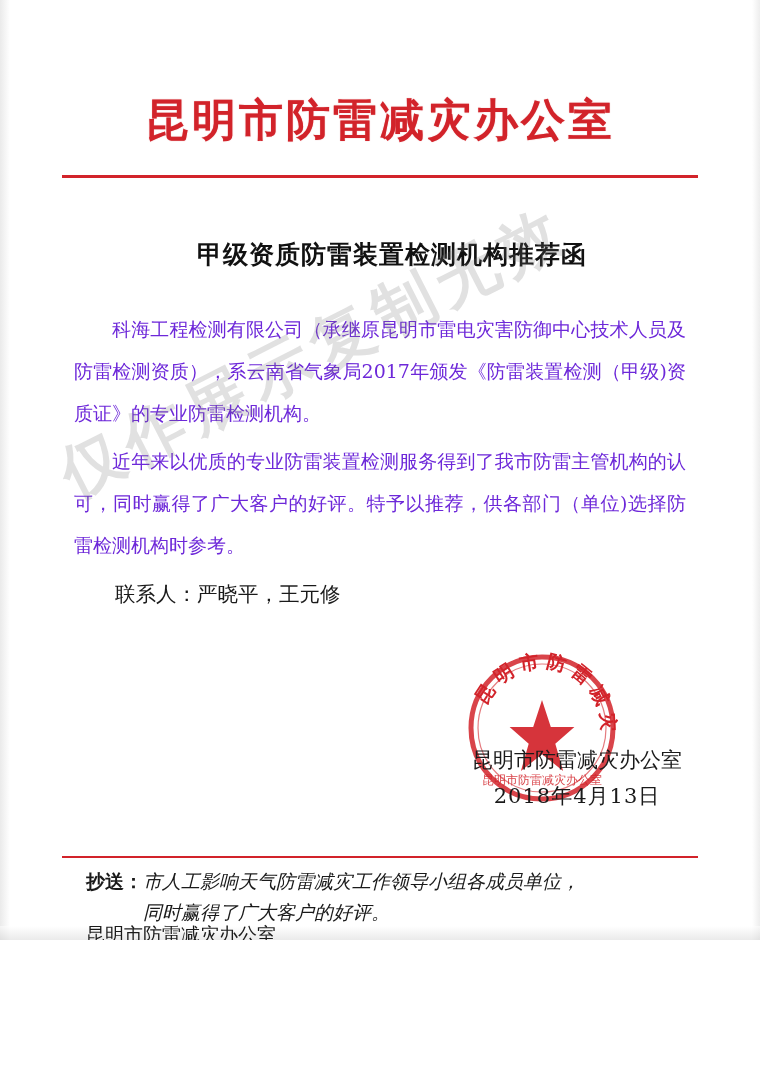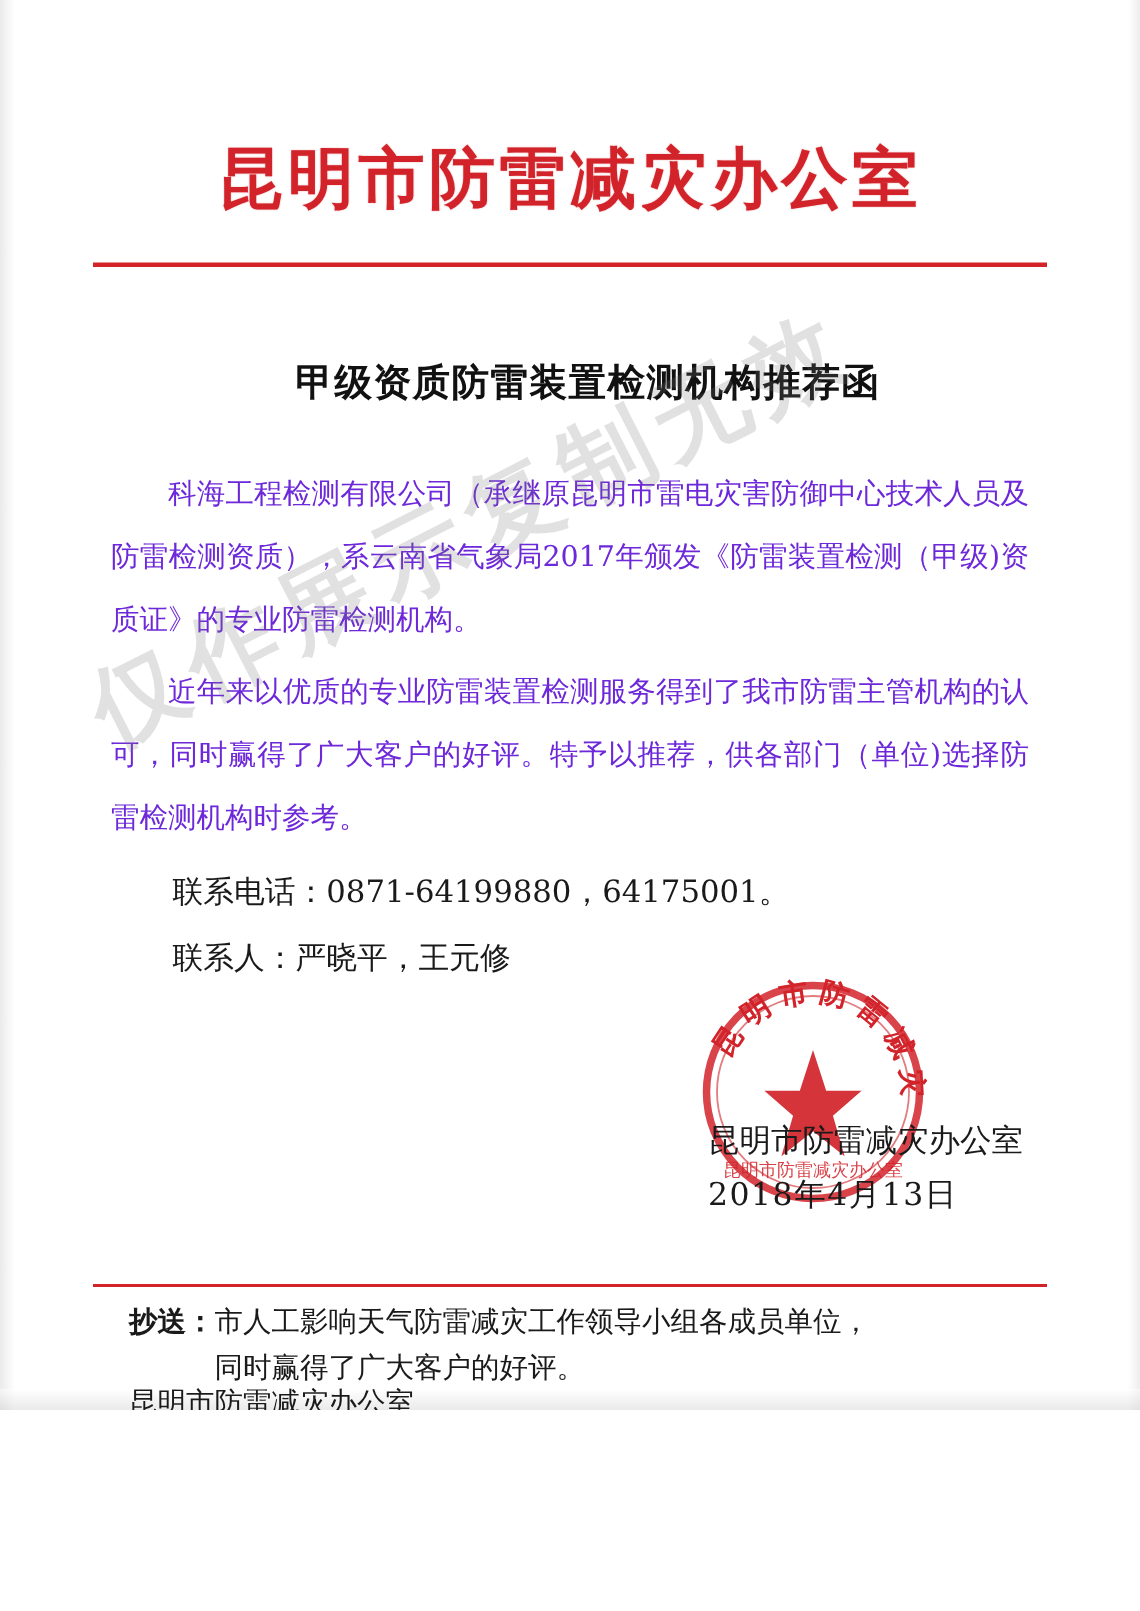--- a/index.html
+++ b/index.html
@@ -110,20 +110,21 @@
     right: 78px;
     top: 742px;
     text-align: left;
     font-family: "DejaVu Serif", serif;
     font-size: 21px;
     line-height: 36px;
     color: #1a1a1a;
   }
   .sig-date {
     letter-spacing: 1px;
+    text-align: center;
   }
 
   
   .seal {
     position: absolute;
     left: 466px;
     top: 652px;
     width: 152px;
     height: 152px;
     pointer-events: none;
@@ -176,20 +177,21 @@
     color: #1a1a1a;
   }
   .footer-cc .cc-label {
     display: inline-block;
     font-weight: bold;
   }
   .footer-cc .cc-lines {
     display: inline-block;
     vertical-align: top;
     width: 520px;
+    font-style: italic;
   }
   .footer-bottom {
     position: absolute;
     left: 86px;
     top: 922px;
     width: 600px;
     display: flex;
     justify-content: space-between;
     font-family: "DejaVu Serif", serif;
     font-size: 19px;
@@ -208,21 +210,20 @@
   <div class="letterhead">
     <div class="letterhead-title">昆明市防雷减灾办公室</div>
   </div>
   <div class="letterhead-rule"></div>
 
   <div class="doc-title">甲级资质防雷装置检测机构推荐函</div>
 
   <div class="body-area">
     <p class="para indent">科海工程检测有限公司（承继原昆明市雷电灾害防御中心技术人员及防雷检测资质），系云南省气象局2017年颁发《防雷装置检测（甲级)资质证》的专业防雷检测机构。</p>
     <p class="para indent">近年来以优质的专业防雷装置检测服务得到了我市防雷主管机构的认可，同时赢得了广大客户的好评。特予以推荐，供各部门（单位)选择防雷检测机构时参考。</p>
-    <p class="contact-line">联系电话：0871-64199880，64175001。</p>
     <p class="contact-line">联系人：严晓平，王元修</p>
   </div>
 
   <div class="watermark">仅作展示复制无效</div>
 
   <div class="seal">
     <svg viewBox="0 0 152 152" width="152" height="152" aria-hidden="true">
       <circle cx="76" cy="76" r="71" fill="none" stroke="#d2232a" stroke-width="5" opacity="0.85"></circle>
       <circle cx="76" cy="76" r="64" fill="none" stroke="#d2232a" stroke-width="1.2" opacity="0.6"></circle>
       <path id="sealArc" d="M 76,144 m -60,-68 a 60,60 0 1 1 120,0" fill="none" stroke="none"></path>

